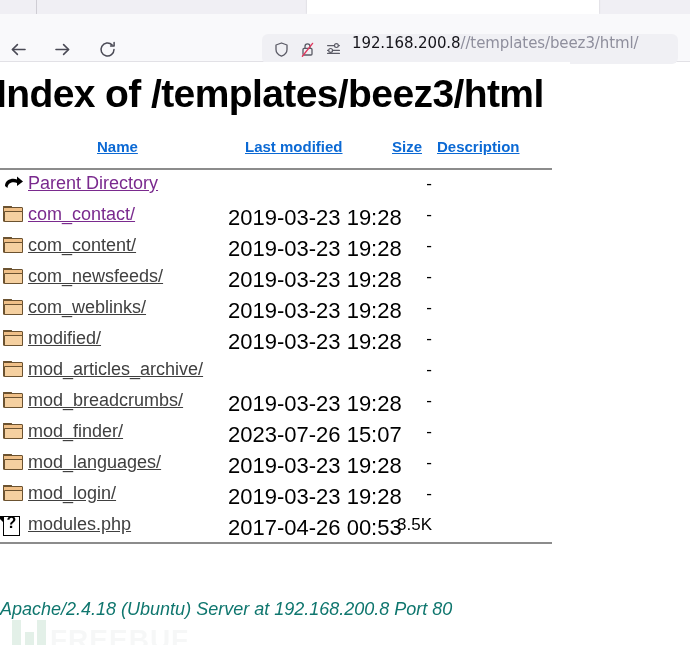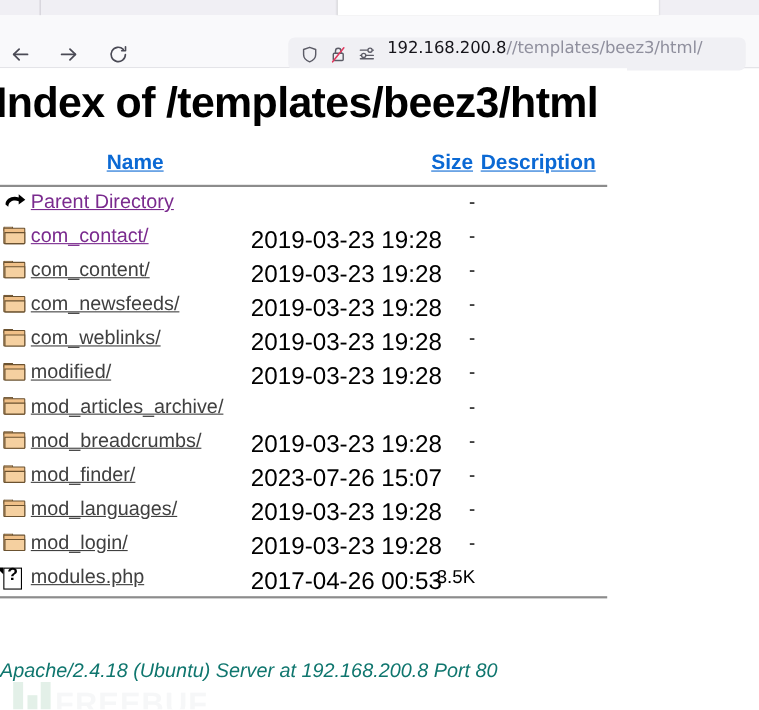--- a/index.html
+++ b/index.html
@@ -121,21 +121,21 @@
   .hdr-row {
     position: relative;
     height: 30px;
   }
   .hdr {
     position: absolute;
     top: 0;
     color: #0b69d4;
     text-decoration: underline;
     font-weight: bold;
-    font-size: 19px;
+    font-size: 15px;
     white-space: nowrap;
     cursor: pointer;
   }
   #hdr-name { left: 97px; }
   #hdr-modified { left: 245px; }
   #hdr-size { left: 392px; }
   #hdr-description { left: 437px; }
 
   hr.rule {
     position: relative;
@@ -369,20 +369,21 @@
 </div>
 
 <div class="page">
 
   <h1 class="page-title">Index of /templates/beez3/html</h1>
 
   <div class="listing">
 
     <div class="hdr-row">
       <span class="hdr" id="hdr-name">Name</span>
+      <span class="hdr" id="hdr-modified">Last modified</span>
       <span class="hdr" id="hdr-size">Size</span>
       <span class="hdr" id="hdr-description">Description</span>
     </div>
 
     <hr class="rule">
 
     <div class="rows" id="rows-container">
         <div class="row">
           <span class="icon-cell"><svg width="21" height="20" viewBox="0 0 21 20">
               <path d="M2 11 C2 5 9 2.5 14 4.5 L14 1.5 L20 6.5 L14 11 L14 8 C10 6.5 5 7.5 4.5 13 Z" fill="#000"></path>

